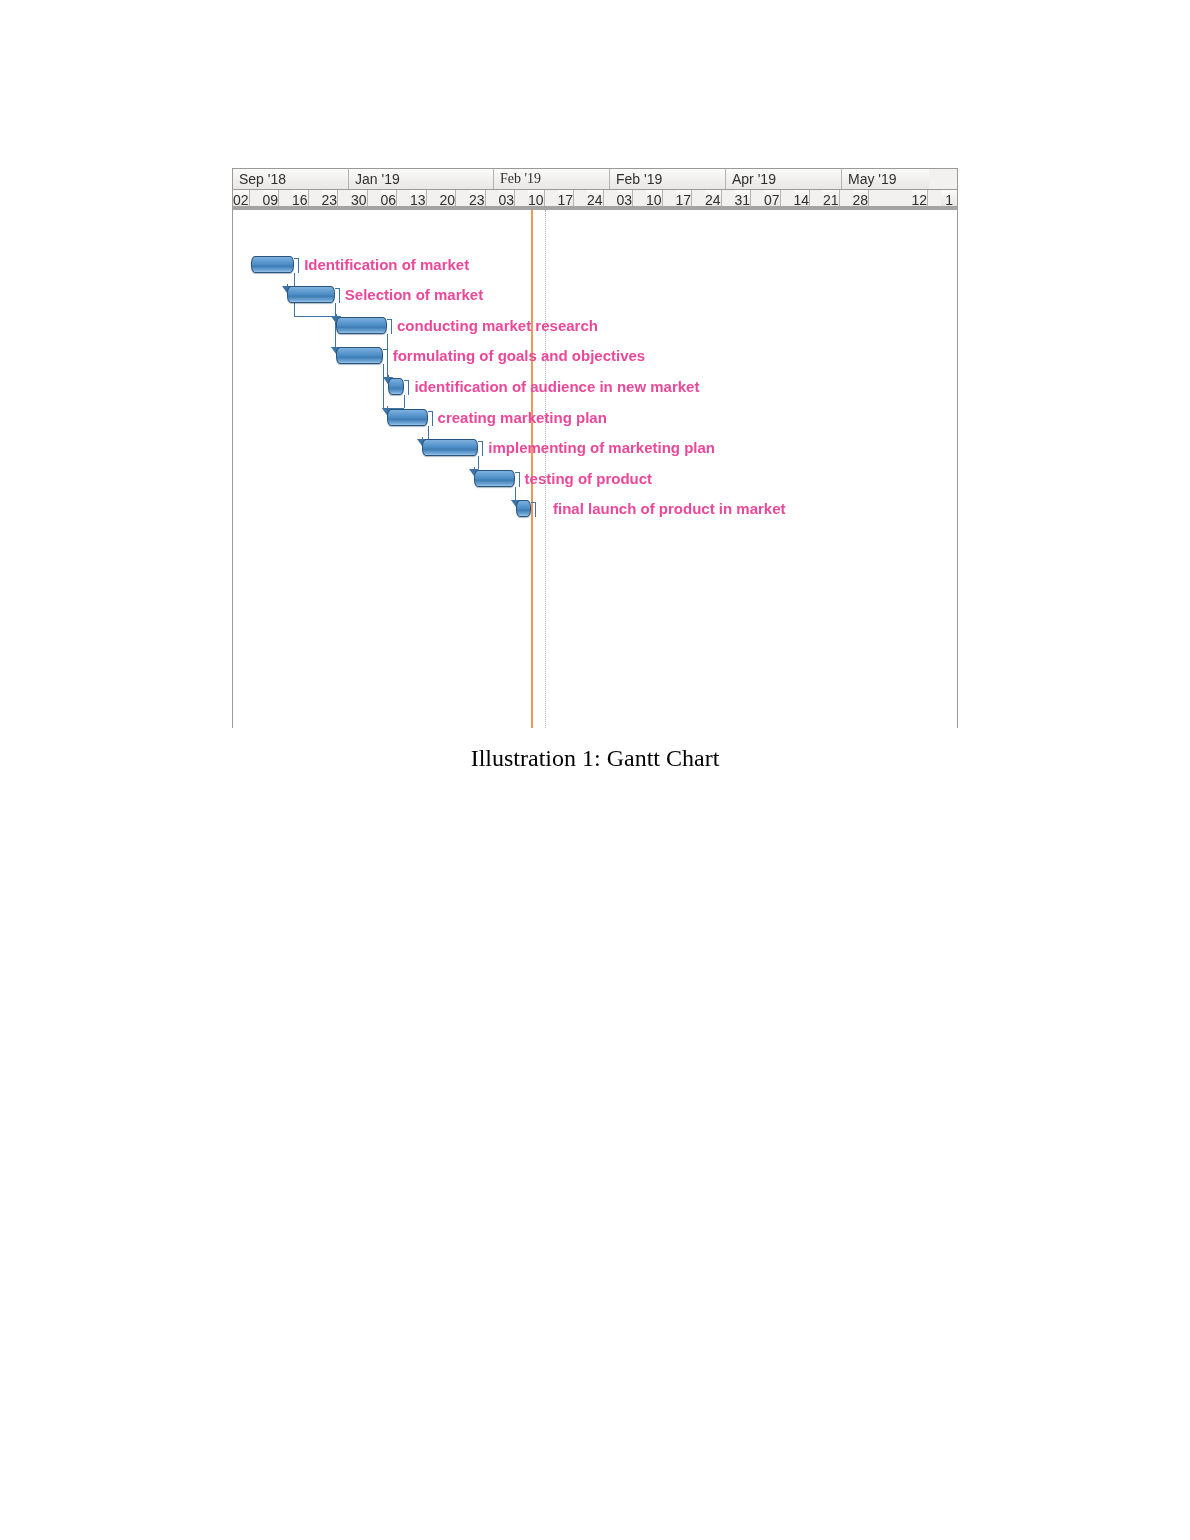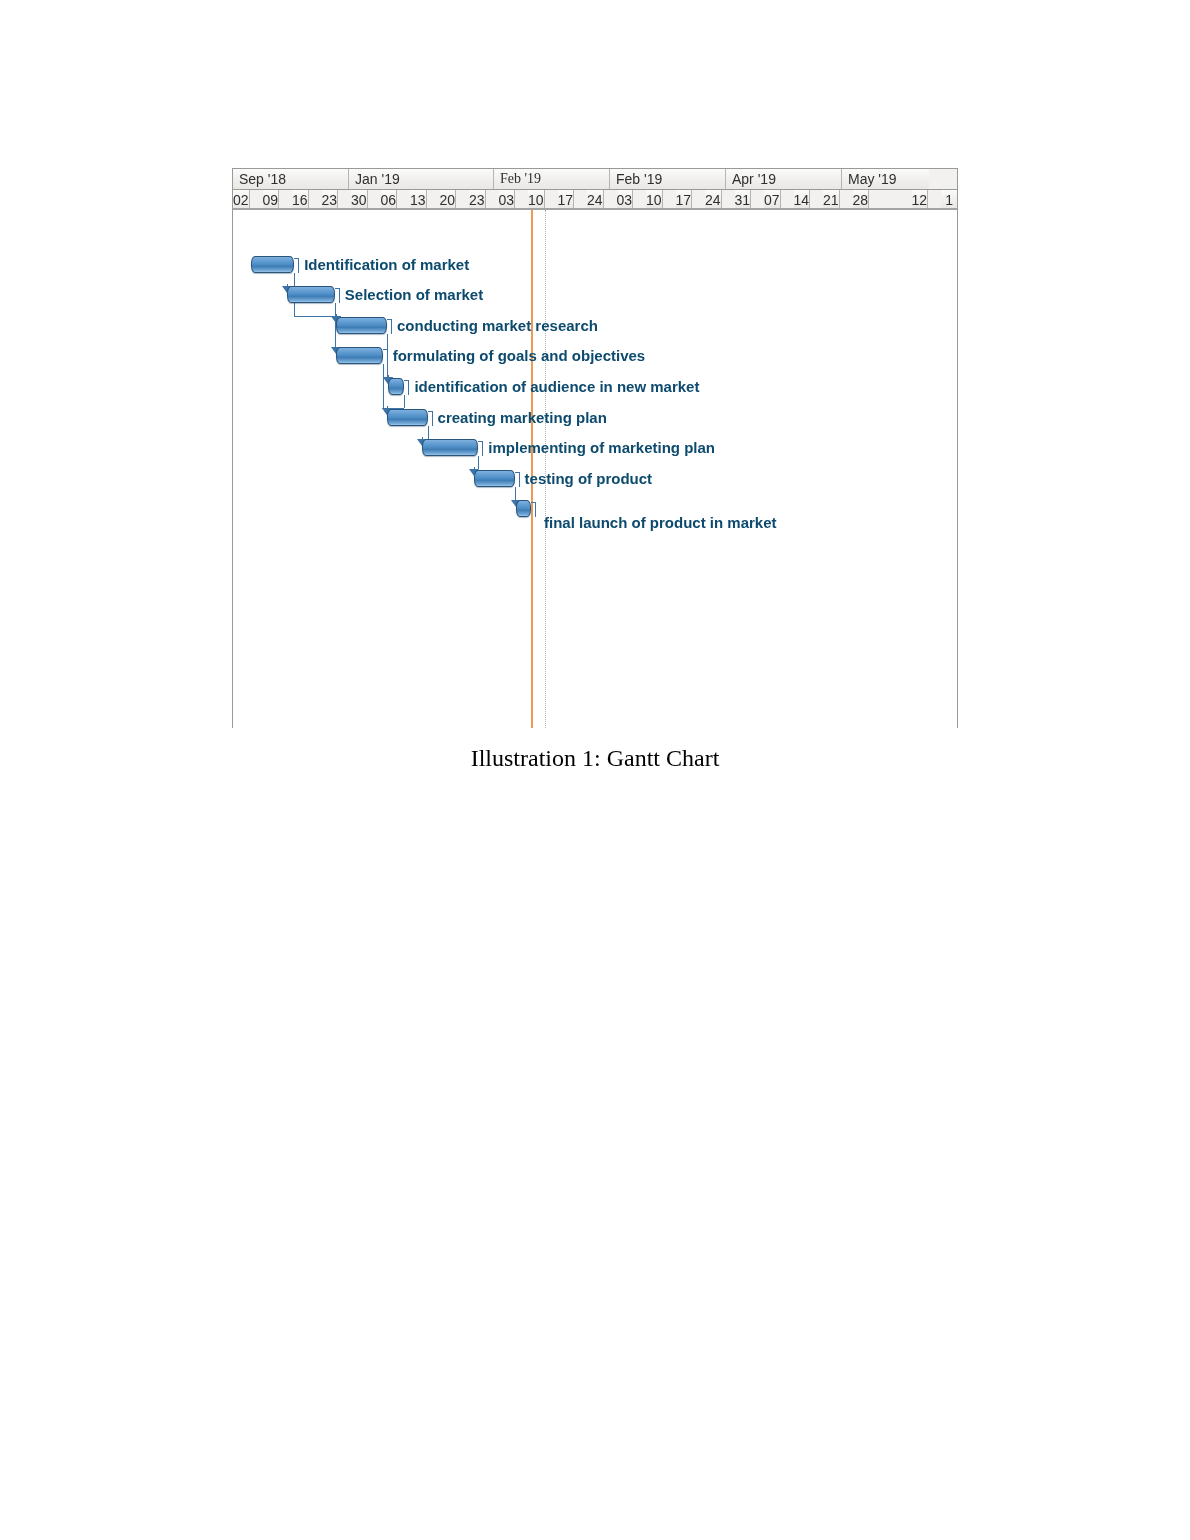--- a/index.html
+++ b/index.html
@@ -37,21 +37,21 @@
   }
   .ts-row {
     display: flex;
     height: 21px;
     box-sizing: border-box;
   }
   .ts-row.months {
     border-bottom: 1px solid #9a9a9a;
   }
   .ts-row.days {
-    border-bottom: 3px solid #a3a3a3;
+    border-bottom: 5px solid #a3a3a3;
     gap: 13px;
   }
   .ts-cell {
     box-sizing: border-box;
     border-right: 1px solid #b6b4b0;
     background: linear-gradient(to bottom, #fbfbfa 0%, #f0efed 55%, #e9e8e5 100%);
     font-size: 14px;
     color: #2f2f2f;
     line-height: 20px;
     overflow: hidden;
@@ -113,21 +113,21 @@
     box-sizing: border-box;
     box-shadow: 0 1px 1px rgba(30,60,90,0.35);
   }
 
   
   .task-label {
     position: absolute;
     font-family: "Liberation Sans", sans-serif;
     font-size: 15px;
     font-weight: bold;
-    color: #0c4a6e;
+    color: #ec4899;
     white-space: nowrap;
     line-height: 17px;
   }
 
   
   .conn-v {
     position: absolute;
     width: 1px;
     background: #3d74a8;
   }
@@ -267,18 +267,18 @@
       <div class="conn-v" style="left: 249.35px; top: 231.1px; height: 15px;"></div>
       <div class="conn-h" style="left: 245.35px; top: 231.1px; width: 5px;"></div>
       <div class="task-label" style="left: 255.35px; top: 229.1px;">implementing of marketing plan</div>
       <div class="bar" title="testing of product" style="left: 241px; top: 259.7px; width: 40.6px;"></div>
       <div class="conn-v" style="left: 285.6px; top: 261.7px; height: 15px;"></div>
       <div class="conn-h" style="left: 281.6px; top: 261.7px; width: 5px;"></div>
       <div class="task-label" style="left: 291.6px; top: 259.7px;">testing of product</div>
       <div class="bar" title="final launch of product in market" style="left: 283.05px; top: 290.3px; width: 14.5px;"></div>
       <div class="conn-v" style="left: 301.55px; top: 292.3px; height: 15px;"></div>
       <div class="conn-h" style="left: 297.55px; top: 292.3px; width: 5px;"></div>
-      <div class="task-label" style="left: 311px; top: 290.3px; margin-top: 14px;">final launch of product in market</div>
+      <div class="task-label" style="left: 320px; top: 290.3px;">final launch of product in market</div>
     </div>
 
 </div>
 
 <div id="caption">Illustration 1: Gantt Chart</div>
 
 </body></html>

